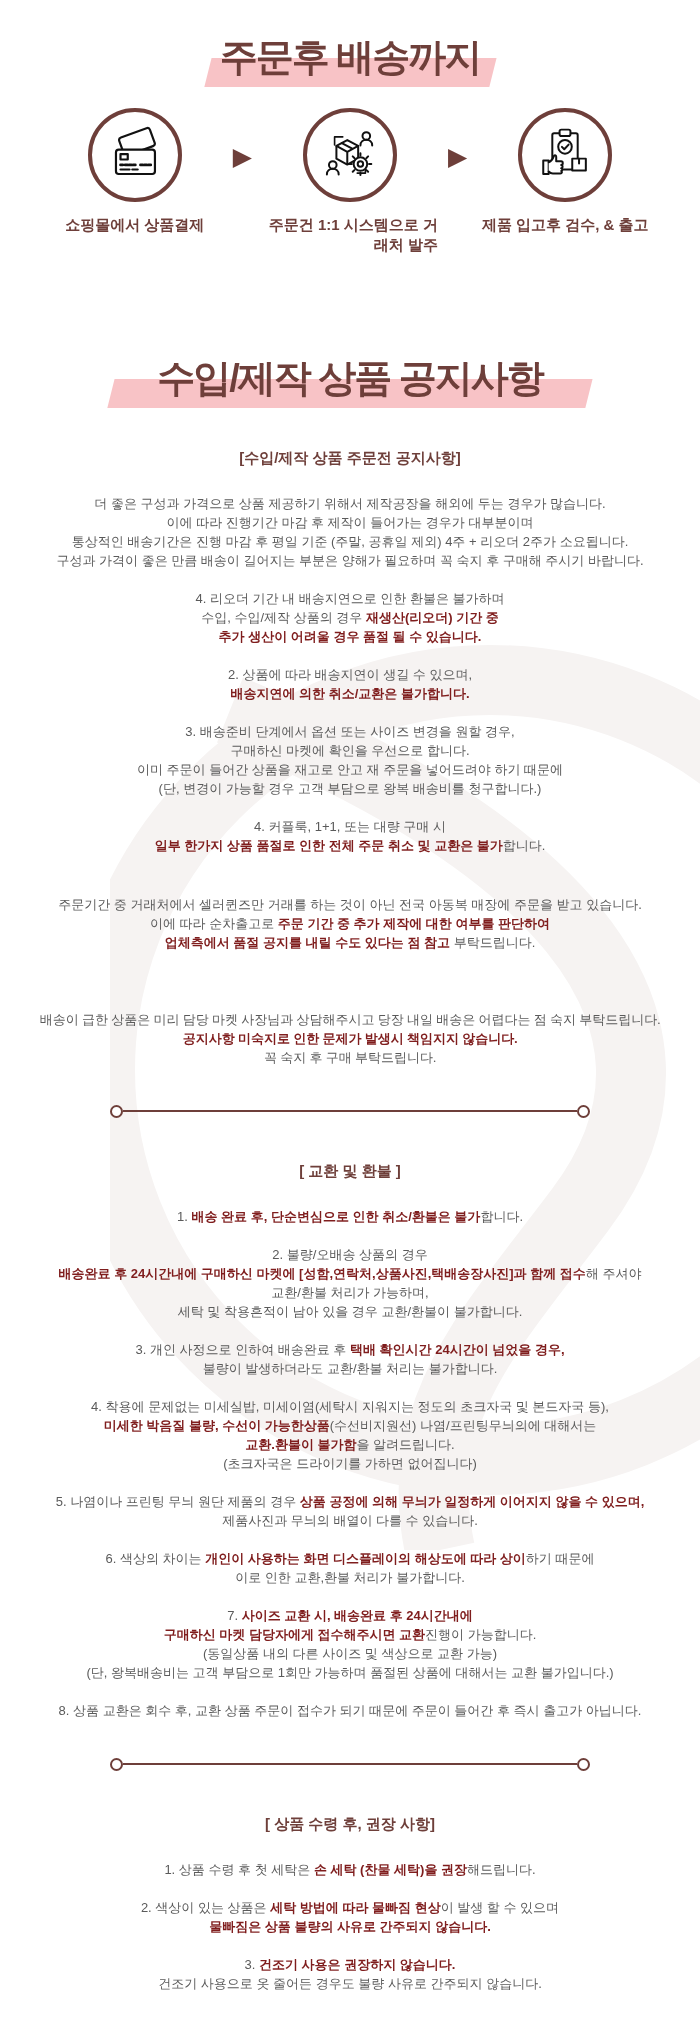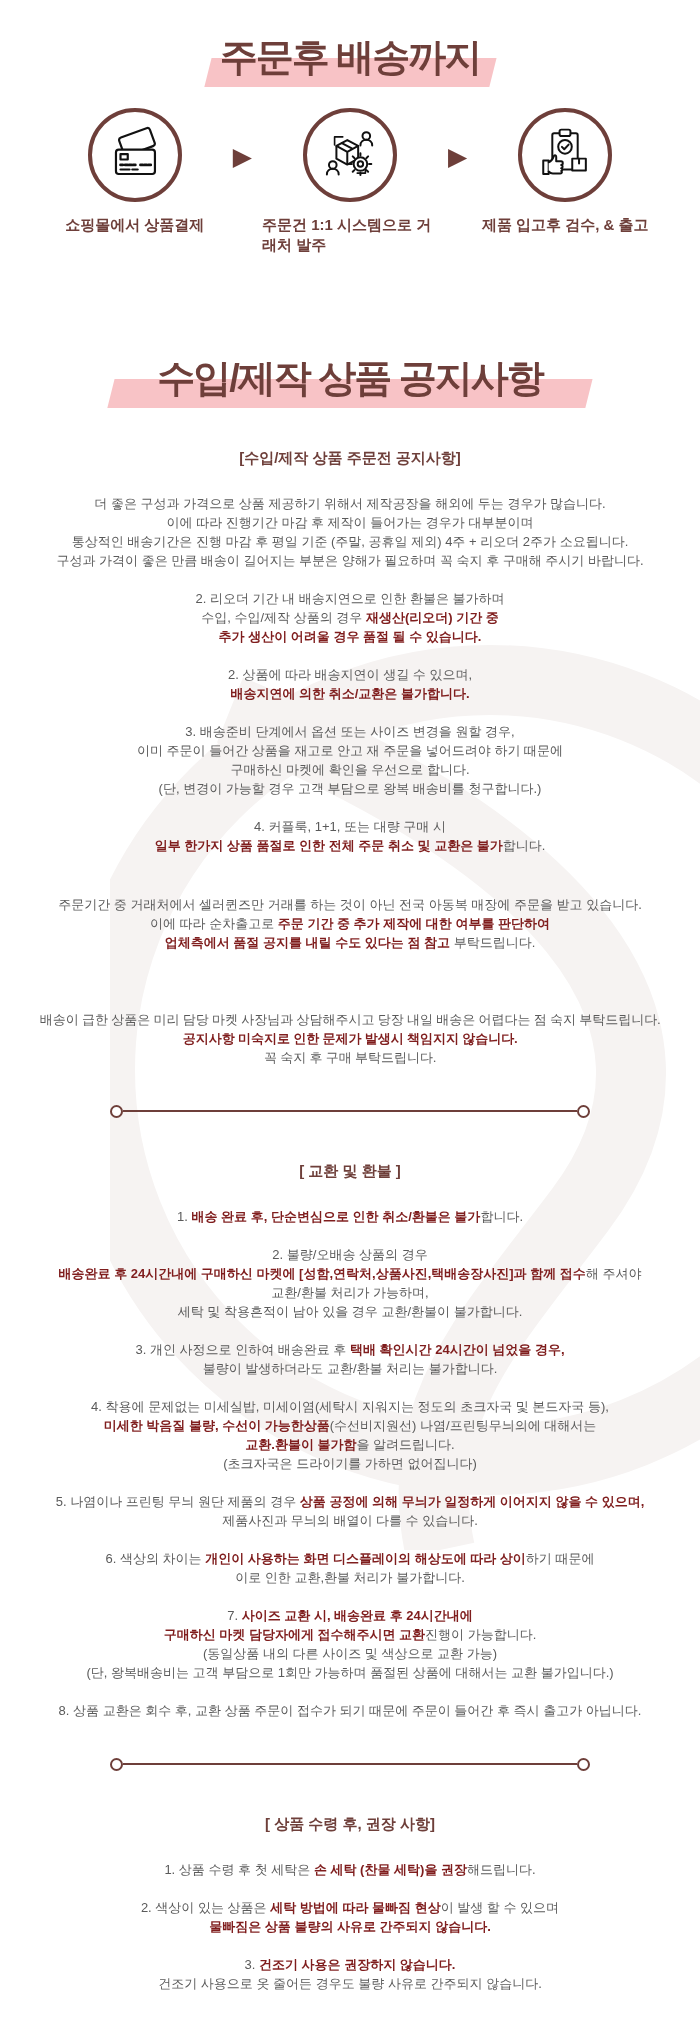--- a/index.html
+++ b/index.html
@@ -17,21 +17,21 @@
       top:50%;bottom:-10%;left:-12px;right:-12px;transform:skewX(-14deg);}
   .hl.wide::after{left:-46px;right:-46px;}
 
   
   .steps{display:flex;justify-content:center;align-items:flex-start;gap:10px;margin-top:26px;}
   .step{width:176px;display:flex;flex-direction:column;align-items:center;}
   .step-circle{width:94px;height:94px;border:4px solid #6e3f3a;border-radius:50%;
       background:#fff;display:flex;align-items:center;justify-content:center;box-sizing:border-box;}
   .step-circle svg{width:58px;height:58px;}
   .step-label{margin-top:13px;font-size:15px;font-weight:700;color:#6e3f3a;
-      line-height:1.35;text-align:left;}
+      line-height:1.35;text-align:right;}
   .step-arrow{color:#6e3f3a;font-size:25px;line-height:1;margin-top:36px;flex:none;}
 
   
   .sections{margin-top:46px;padding-bottom:70px;}
   .sec-heading{font-size:15px;font-weight:700;color:#6e3f3a;text-align:center;margin:0 0 26px;}
   .para{font-size:13px;color:#5a5a5a;line-height:19px;text-align:center;margin:0 0 19px;}
   .para .nline{display:block;}
   .seg-red{color:#7f1d1d;font-weight:700;}
   .gap-lg{margin-top:40px;}
   .gap-xl{margin-top:58px;font-family:Liberation Serif, serif;}
@@ -127,32 +127,32 @@
     <div class="sections">
         <section>
           <h3 class="sec-heading">[수입/제작 상품 주문전 공지사항]</h3>
           <p class="para">
             <span class="nline"><span>더 좋은 구성과 가격으로 상품 제공하기 위해서 제작공장을 해외에 두는 경우가 많습니다.</span></span>
             <span class="nline"><span>이에 따라 진행기간 마감 후 제작이 들어가는 경우가 대부분이며</span></span>
             <span class="nline"><span>통상적인 배송기간은 진행 마감 후 평일 기준 (주말, 공휴일 제외) 4주 + 리오더 2주가 소요됩니다.</span></span>
             <span class="nline"><span>구성과 가격이 좋은 만큼 배송이 길어지는 부분은 양해가 필요하며 꼭 숙지 후 구매해 주시기 바랍니다.</span></span>
           </p>
           <p class="para">
-            <span class="nline"><span>2. 리오더 기간 내 배송지연으로 인한 환불은 불가하며</span></span>
+            <span class="nline"><span>4. 리오더 기간 내 배송지연으로 인한 환불은 불가하며</span></span>
             <span class="nline"><span>수입, 수입/제작 상품의 경우 </span><span class="seg-red">재생산(리오더) 기간 중</span></span>
             <span class="nline"><span class="seg-red">추가 생산이 어려울 경우 품절 될 수 있습니다.</span></span>
           </p>
           <p class="para">
             <span class="nline"><span>2. 상품에 따라 배송지연이 생길 수 있으며,</span></span>
             <span class="nline"><span class="seg-red">배송지연에 의한 취소/교환은 불가합니다.</span></span>
           </p>
           <p class="para">
             <span class="nline"><span>3. 배송준비 단계에서 옵션 또는 사이즈 변경을 원할 경우,</span></span>
+            <span class="nline"><span>구매하신 마켓에 확인을 우선으로 합니다.</span></span>
             <span class="nline"><span>이미 주문이 들어간 상품을 재고로 안고 재 주문을 넣어드려야 하기 때문에</span></span>
-            <span class="nline"><span>구매하신 마켓에 확인을 우선으로 합니다.</span></span>
             <span class="nline"><span>(단, 변경이 가능할 경우 고객 부담으로 왕복 배송비를 청구합니다.)</span></span>
           </p>
           <p class="para">
             <span class="nline"><span>4. 커플룩, 1+1, 또는 대량 구매 시</span></span>
             <span class="nline"><span class="seg-red">일부 한가지 상품 품절로 인한 전체 주문 취소 및 교환은 불가</span><span>합니다.</span></span>
           </p>
           <p class="para gap-lg">
             <span class="nline"><span>주문기간 중 거래처에서 셀러퀸즈만 거래를 하는 것이 아닌 전국 아동복 매장에 주문을 받고 있습니다.</span></span>
             <span class="nline"><span>이에 따라 순차출고로 </span><span class="seg-red">주문 기간 중 추가 제작에 대한 여부를 판단하여</span></span>
             <span class="nline"><span class="seg-red">업체측에서 품절 공지를 내릴 수도 있다는 점 참고 </span><span>부탁드립니다.</span></span>

